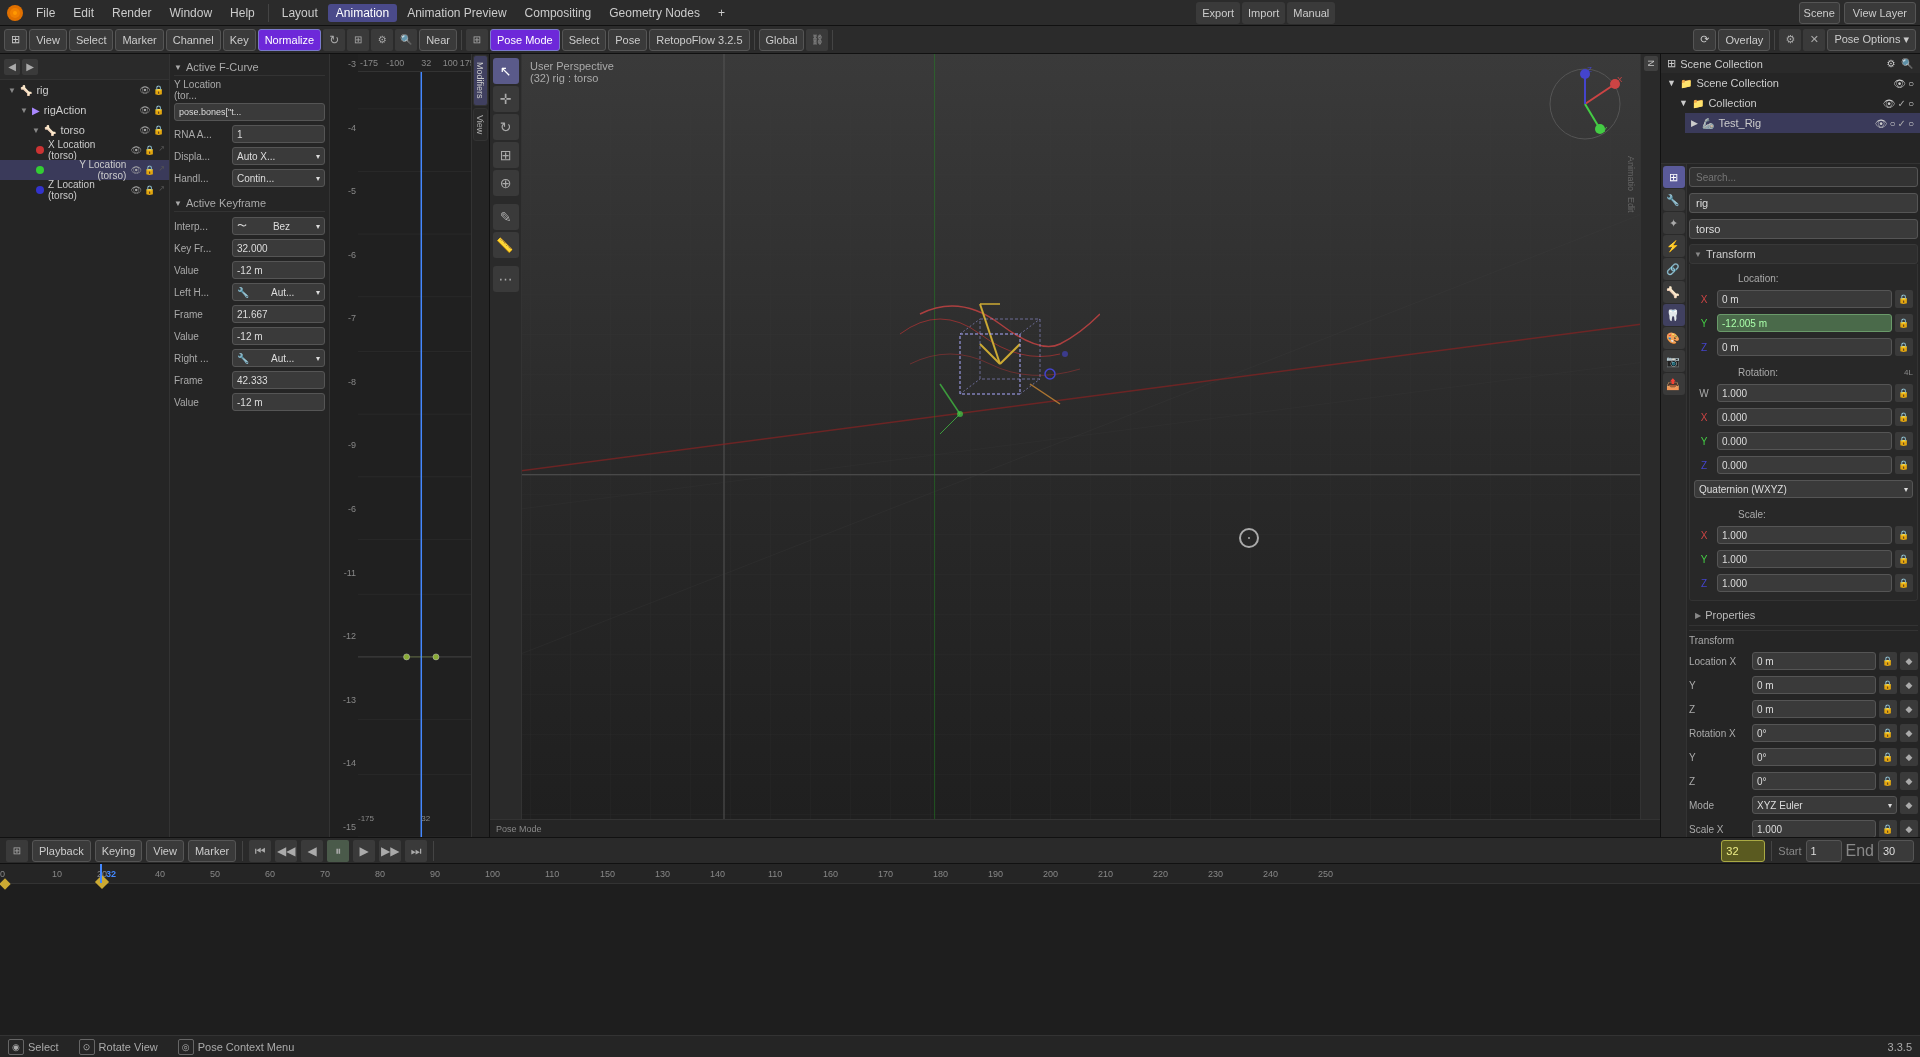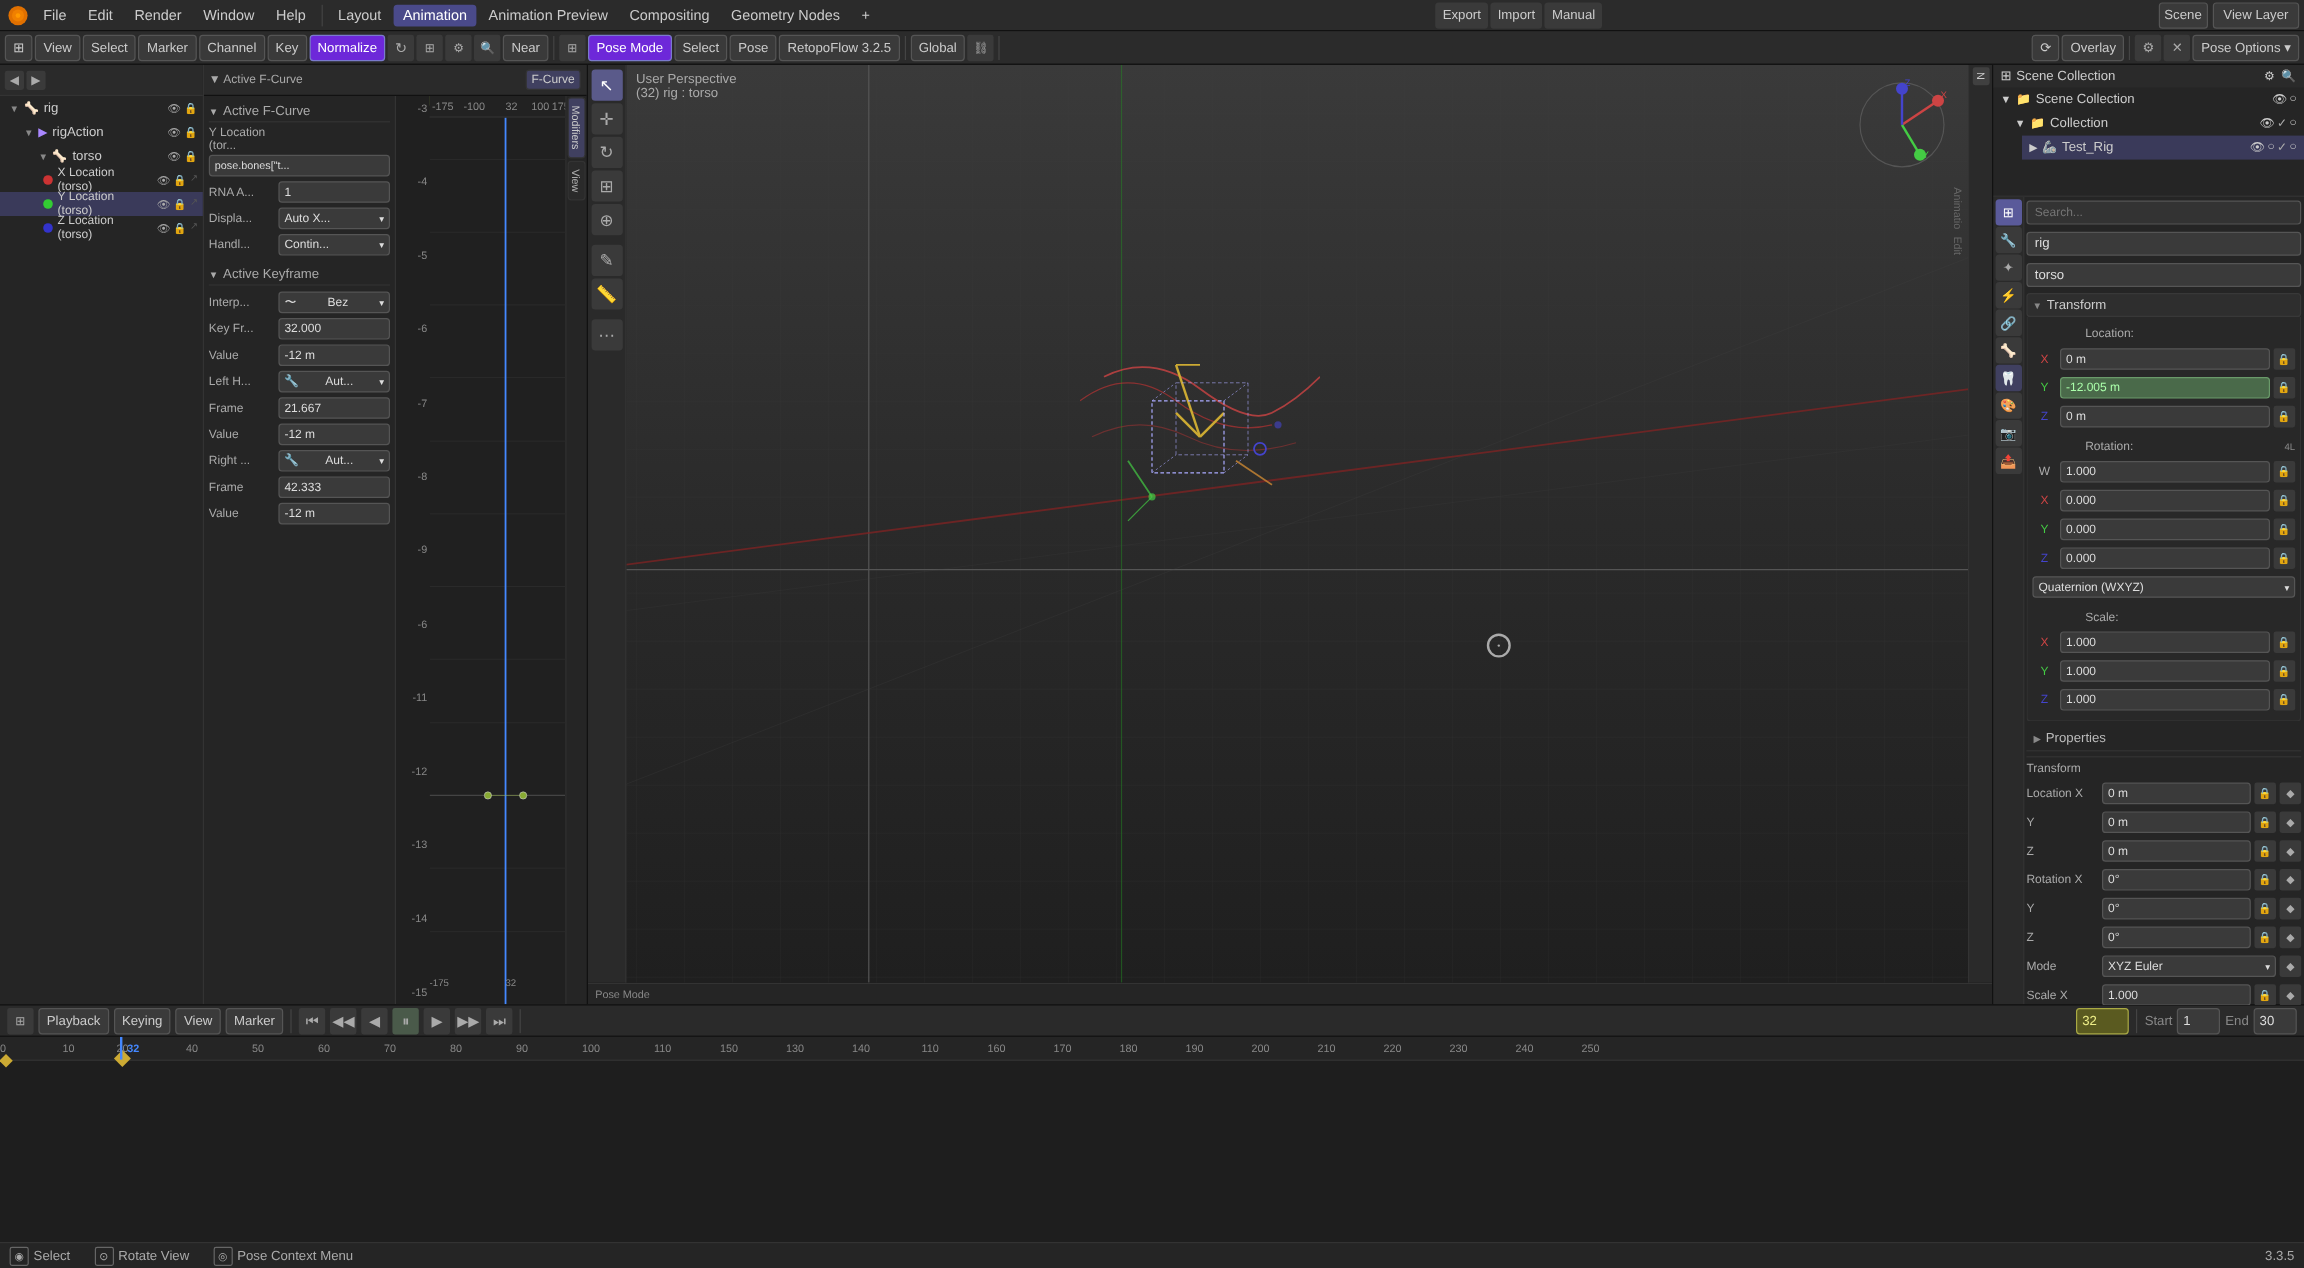--- a/index.html
+++ b/index.html
@@ -92,21 +92,21 @@
     }
     .channel-item {
       padding: 2px 4px 2px 8px;
       height: 20px;
       display: flex;
       align-items: center;
       gap: 4px;
       cursor: pointer;
       font-size: 11px;
     }
-    .channel-item.selected { background: #3a3a5a; }
+    .channel-item.selected { background: #3a3a5a; text-align: right; }
     .channel-dot {
       width: 8px; height: 8px;
       border-radius: 50%;
       flex-shrink: 0;
     }
     .channel-icon { width: 12px; height: 12px; display: flex; align-items: center; justify-content: center; font-size: 9px; color: #aaa; }
 
     
     .fcurve-toolbar {
       display: flex;
@@ -709,25 +709,20 @@
         <span style="margin-left:auto;display:flex;gap:2px;">
           <span class="channel-icon">👁</span>
           <span class="channel-icon">🔒</span>
           <span style="font-size:8px;color:#555;">↗</span>
         </span>
       </div>
     </div>
 
     <div style="flex:1;display:flex;flex-direction:column;overflow:hidden;">
 
-      <div class="fcurve-toolbar">
-        <span style="color:#aaa;font-size:10px;">▼ Active F-Curve</span>
-        <span style="flex:1;"></span>
-        <div class="side-tab active" style="writing-mode:horizontal-tb;padding:2px 4px;font-size:10px;">F-Curve</div>
-      </div>
 
       <div style="display:flex;flex:1;overflow:hidden;">
 
         <div class="fcurve-props">
 
           <div class="prop-section-title">
             <span style="font-size:8px;">▼</span>
             <span>Active F-Curve</span>
           </div>
           <div class="prop-row">
@@ -1226,21 +1221,21 @@
     <div class="icon-btn" style="width:22px;height:22px;font-size:12px;">▶</div>
     <div class="icon-btn" style="width:22px;height:22px;font-size:12px;">▶▶</div>
     <div class="icon-btn" style="width:22px;height:22px;font-size:12px;">⏭</div>
     <div class="toolbar-sep"></div>
     <div class="menu-spacer"></div>
 
     <div class="num-input highlighted-yellow" style="width:44px;">32</div>
     <div class="toolbar-sep"></div>
     <span style="font-size:11px;color:#888;">Start</span>
     <div class="num-input" style="width:36px;">1</div>
-    <span style="font-size:11px;color:#888;">End</span>
+    <span style="font-size:16px;color:#888;">End</span>
     <div class="num-input" style="width:36px;">30</div>
   </div>
 
   <div class="timeline-main">
 
     <div class="timeline-numbers">
       <div style="position:absolute;left:0;right:0;display:flex;align-items:center;height:100%;">
 
         <div style="position:absolute;left:100px;top:0;bottom:0;width:2px;background:#4488ff;z-index:10;"></div>
 

